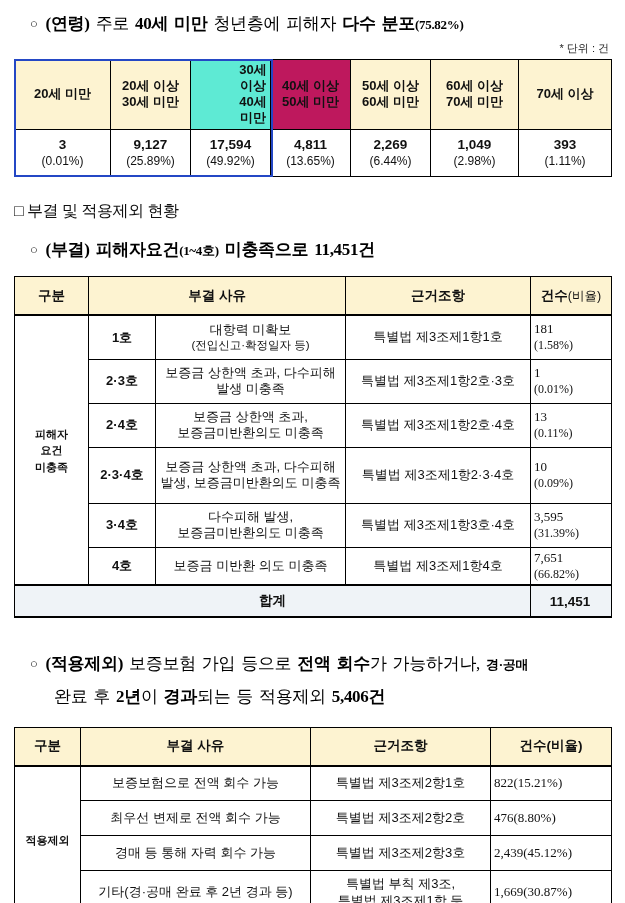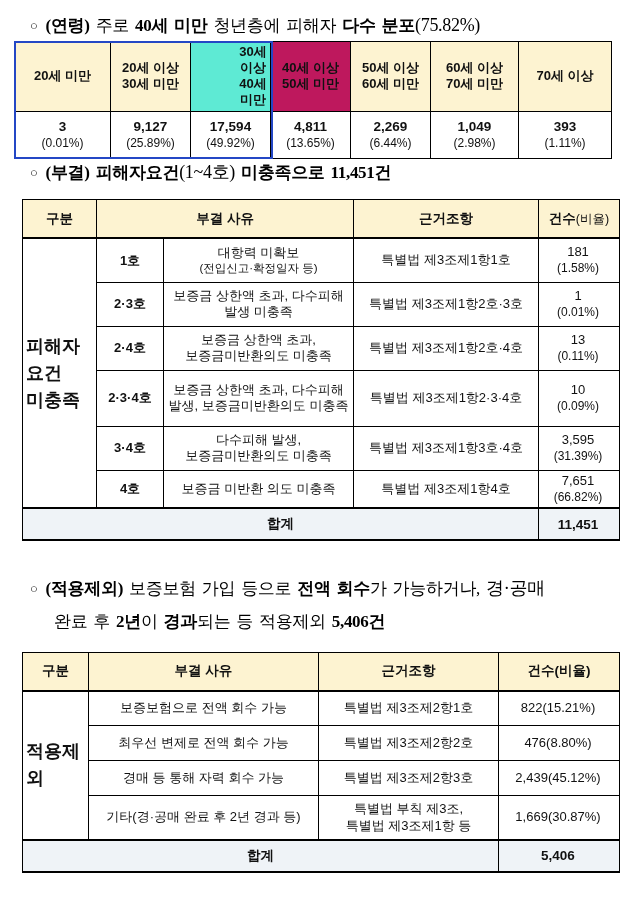--- a/index.html
+++ b/index.html
@@ -12,21 +12,21 @@
 
   
   .hline{
     font-family:"Liberation Serif","DejaVu Serif",serif;
     font-size:17px;line-height:1.45;color:#000;
     padding-left:16px;letter-spacing:-0.3px;
     word-spacing:2px;
   }
   .hline .bullet{font-size:13px;position:relative;top:-1px;margin-right:8px;}
   .hline .b{font-weight:bold;}
-  .hline .sm{font-size:18px;}
+  .hline .sm{font-size:13px;font-weight:bold;}
   .hline.cont{padding-left:40px;}
 
   .unit-note{
     text-align:right;font-size:11px;color:#222;margin:4px 2px 3px 0;
     font-family:"Liberation Sans","DejaVu Sans",sans-serif;
   }
 
   .section-title{
     font-size:16px;color:#111;margin:24px 0 16px 0;
     font-family:"Liberation Sans","DejaVu Sans",sans-serif;
@@ -48,30 +48,30 @@
   .age-table .pct{font-size:12px;line-height:1.3;color:#111;}
   .age-table tr.hdr th{border-bottom:1.5px solid #000;}
   .blue-overlay{
     position:absolute;left:0;top:0;height:100%;width:259px;
     border-left:2px solid var(--blue);border-right:2px solid var(--blue);
     border-bottom:2px solid var(--blue);border-top:2px solid var(--blue);
     box-sizing:border-box;pointer-events:none;
   }
 
   
-  .rtable{border-top:1.5px solid #000;margin-left:8px;}
+  .rtable{border-top:1.5px solid #000;}
   .rtable th{height:33px;text-align:center;font-size:13.5px;border-bottom:2.5px solid #000;}
   .rtable th .thin{font-weight:normal;font-size:12.5px;}
   .rtable td{font-size:13px;}
-  .rtable .grp{text-align:left;font-weight:bold;font-size:18px;line-height:1.5;letter-spacing:0;}
+  .rtable .grp{text-align:center;font-weight:bold;font-size:11px;line-height:1.5;letter-spacing:0;}
   .rtable .sub{text-align:center;font-weight:bold;}
   .rtable .reason{text-align:center;line-height:1.25;}
   .rtable .reason .note{font-size:11.5px;}
   .rtable .basis{text-align:center;line-height:1.25;}
-  .rtable .cnt{text-align:center;padding-right:5px;line-height:1.3;}
+  .rtable .cnt{text-align:left;padding-right:5px;line-height:1.3;font-family:Liberation Serif, serif;}
   .rtable .cnt .n{font-size:13px;}
   .rtable .cnt .p{font-size:12px;}
   .rtable tr.total td{
     background:var(--totalbg);
     border-top:2px solid #000;border-bottom:2.5px solid #000;
     height:26px;
   }
   .rtable tr.total .tlabel{text-align:center;font-weight:bold;font-size:13.5px;}
   .rtable tr.total .tval{text-align:center;font-weight:bold;padding-right:5px;font-size:13.5px;}
 
@@ -80,20 +80,21 @@
 </style>
 </head>
 <body>
 
 <div class="page">
 
   <div class="hline">
     <span class="bullet">○</span><span class="b">(연령)</span><span> 주로 </span><span class="b">40세 미만</span><span> 청년층에 피해자 </span><span class="b">다수 분포</span><span class="sm">(75.82%)</span>
   </div>
 
+  <div class="unit-note">* 단위 : 건</div>
 
   <div class="age-wrap">
     <table class="age-table">
       <colgroup>
         <col style="width:96px">
           <col style="width:80px">
           <col style="width:80px">
         <col style="width:80px">
           <col style="width:80px">
           <col style="width:88px">
@@ -156,20 +157,21 @@
         <td>
               <div class="val">393</div>
               <div class="pct">(1.11%)</div>
             </td>
       </tr>
     </tbody>
       </table>
     <div class="blue-overlay"></div>
   </div>
 
+  <div class="section-title">□ 부결 및 적용제외 현황</div>
 
   <div class="hline">
     <span class="bullet">○</span><span class="b">(부결)</span><span class="b"> 피해자요건</span><span class="sm">(1~4호)</span><span class="b"> 미충족으로 </span><span class="b">11,451건</span>
   </div>
 
   <div class="gap-s"></div>
 
   <table class="rtable">
     <colgroup>
       <col style="width:74px">

